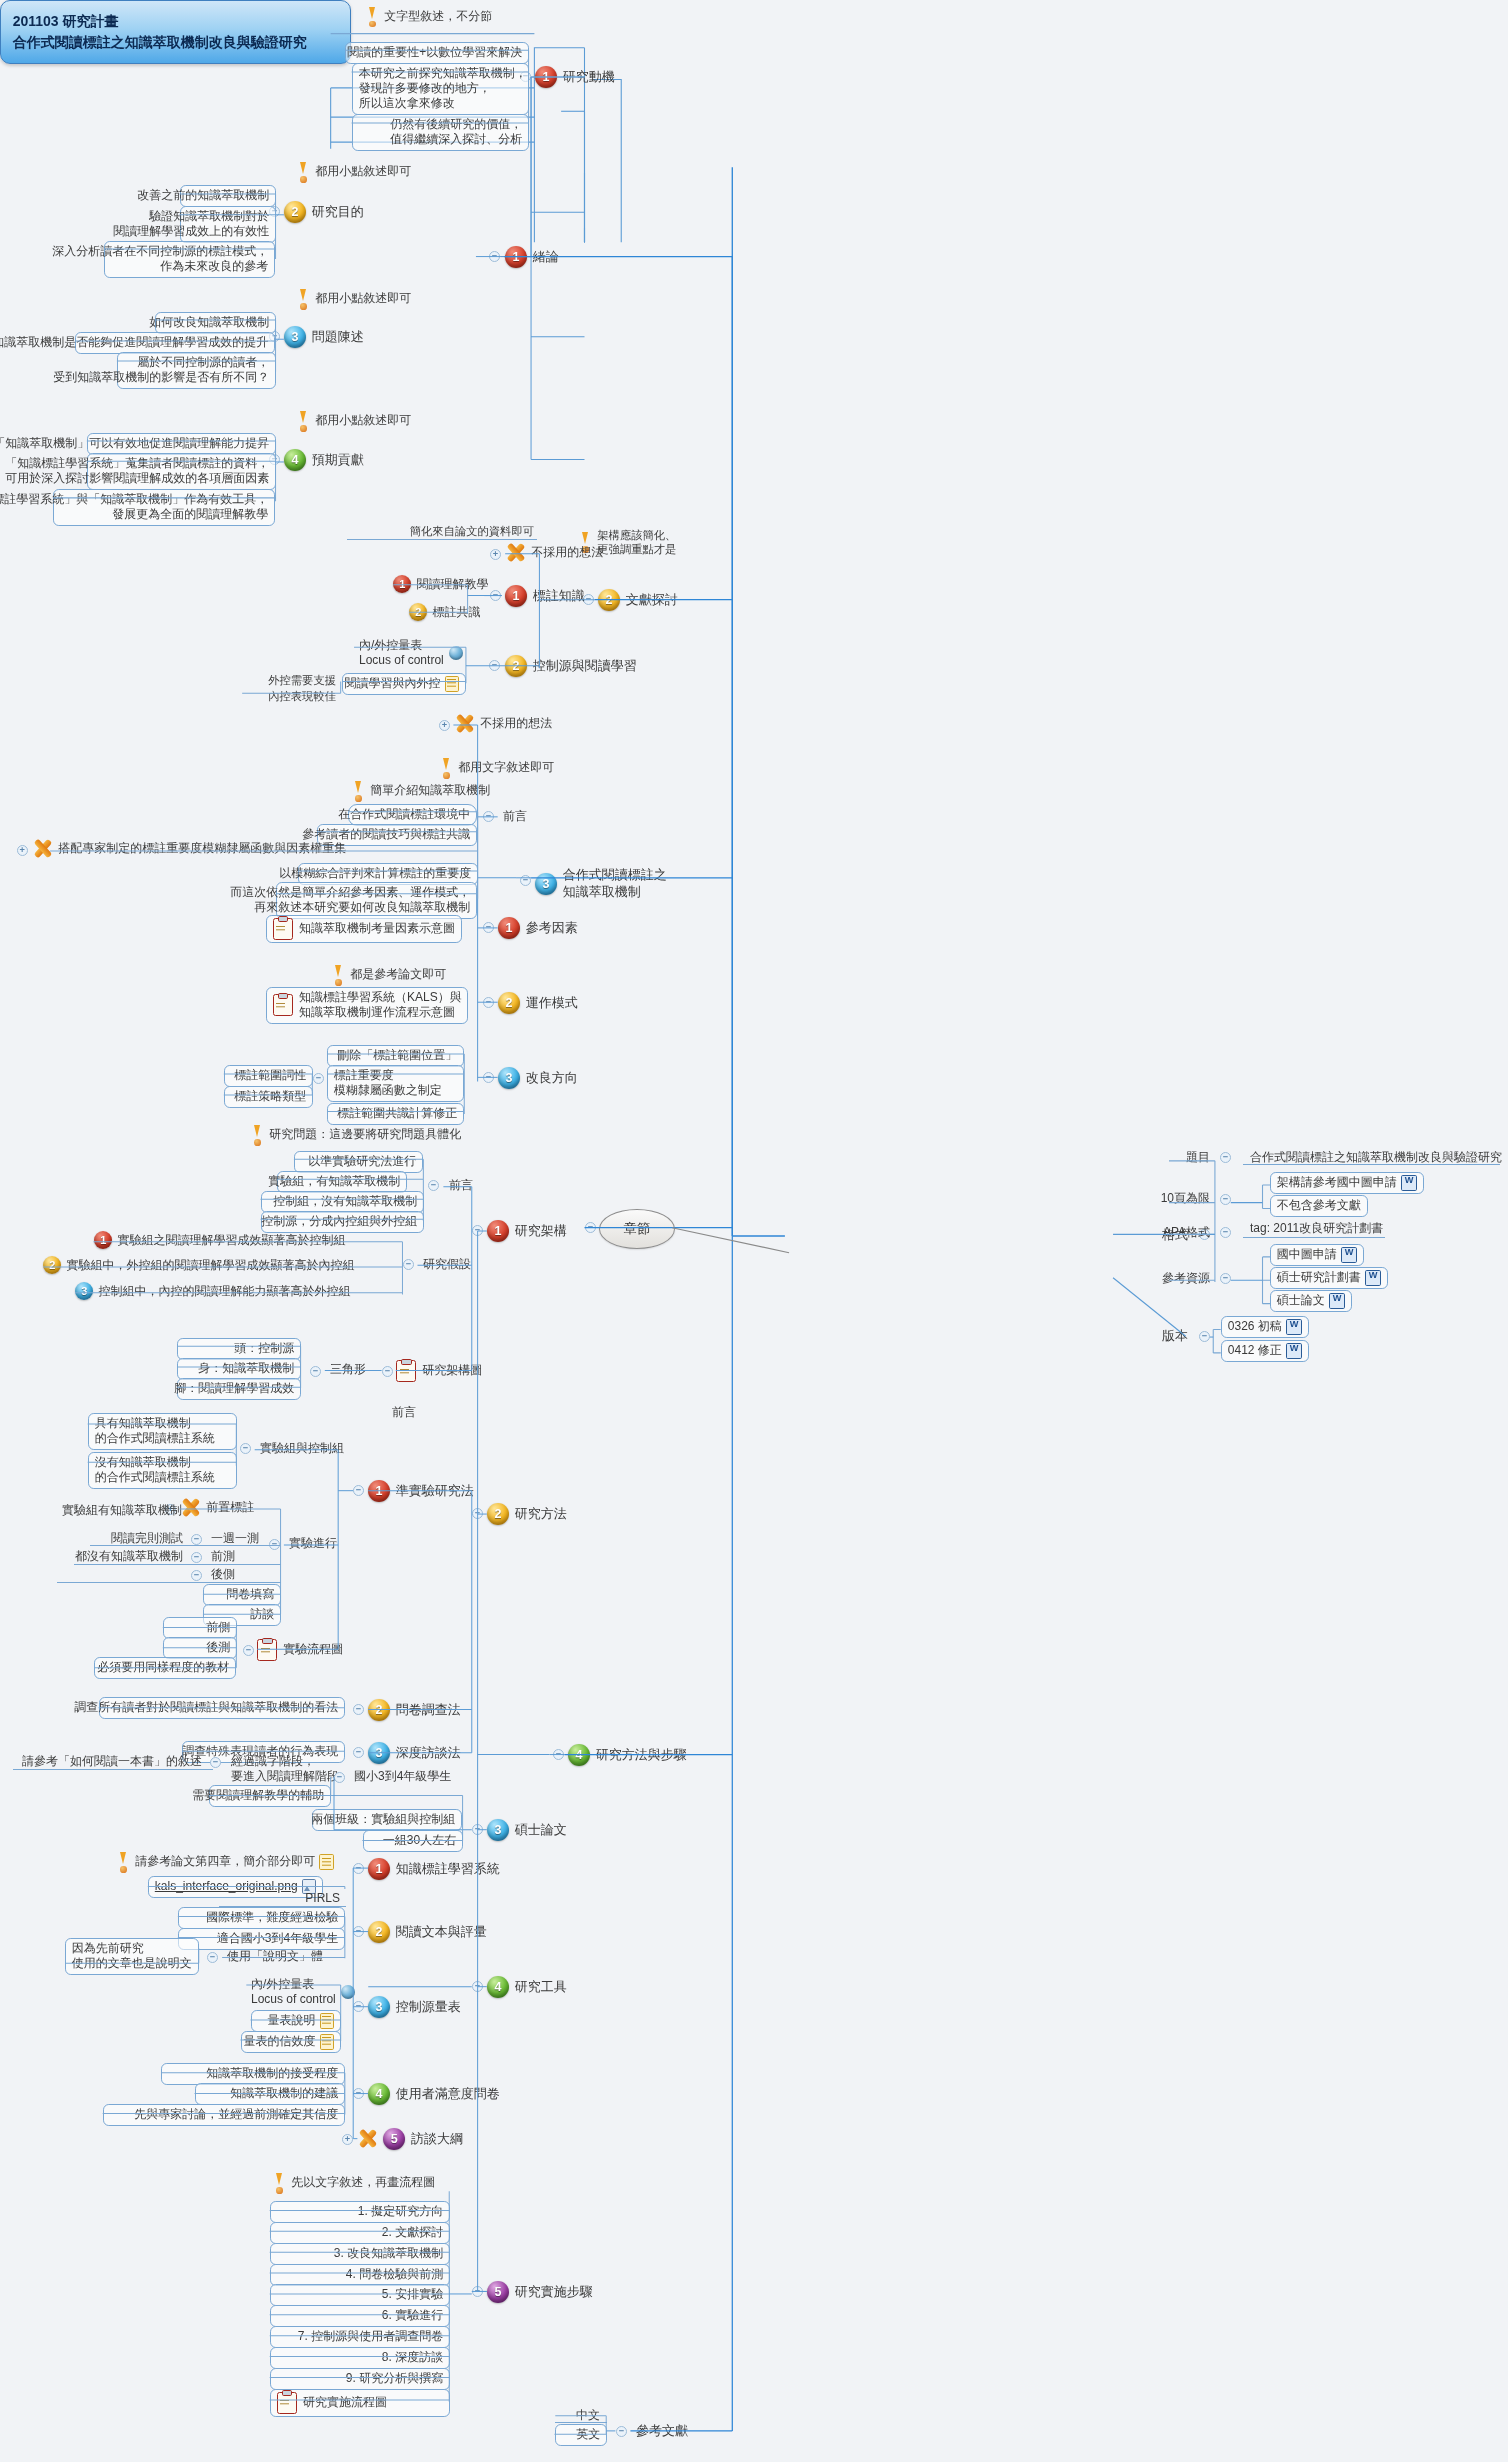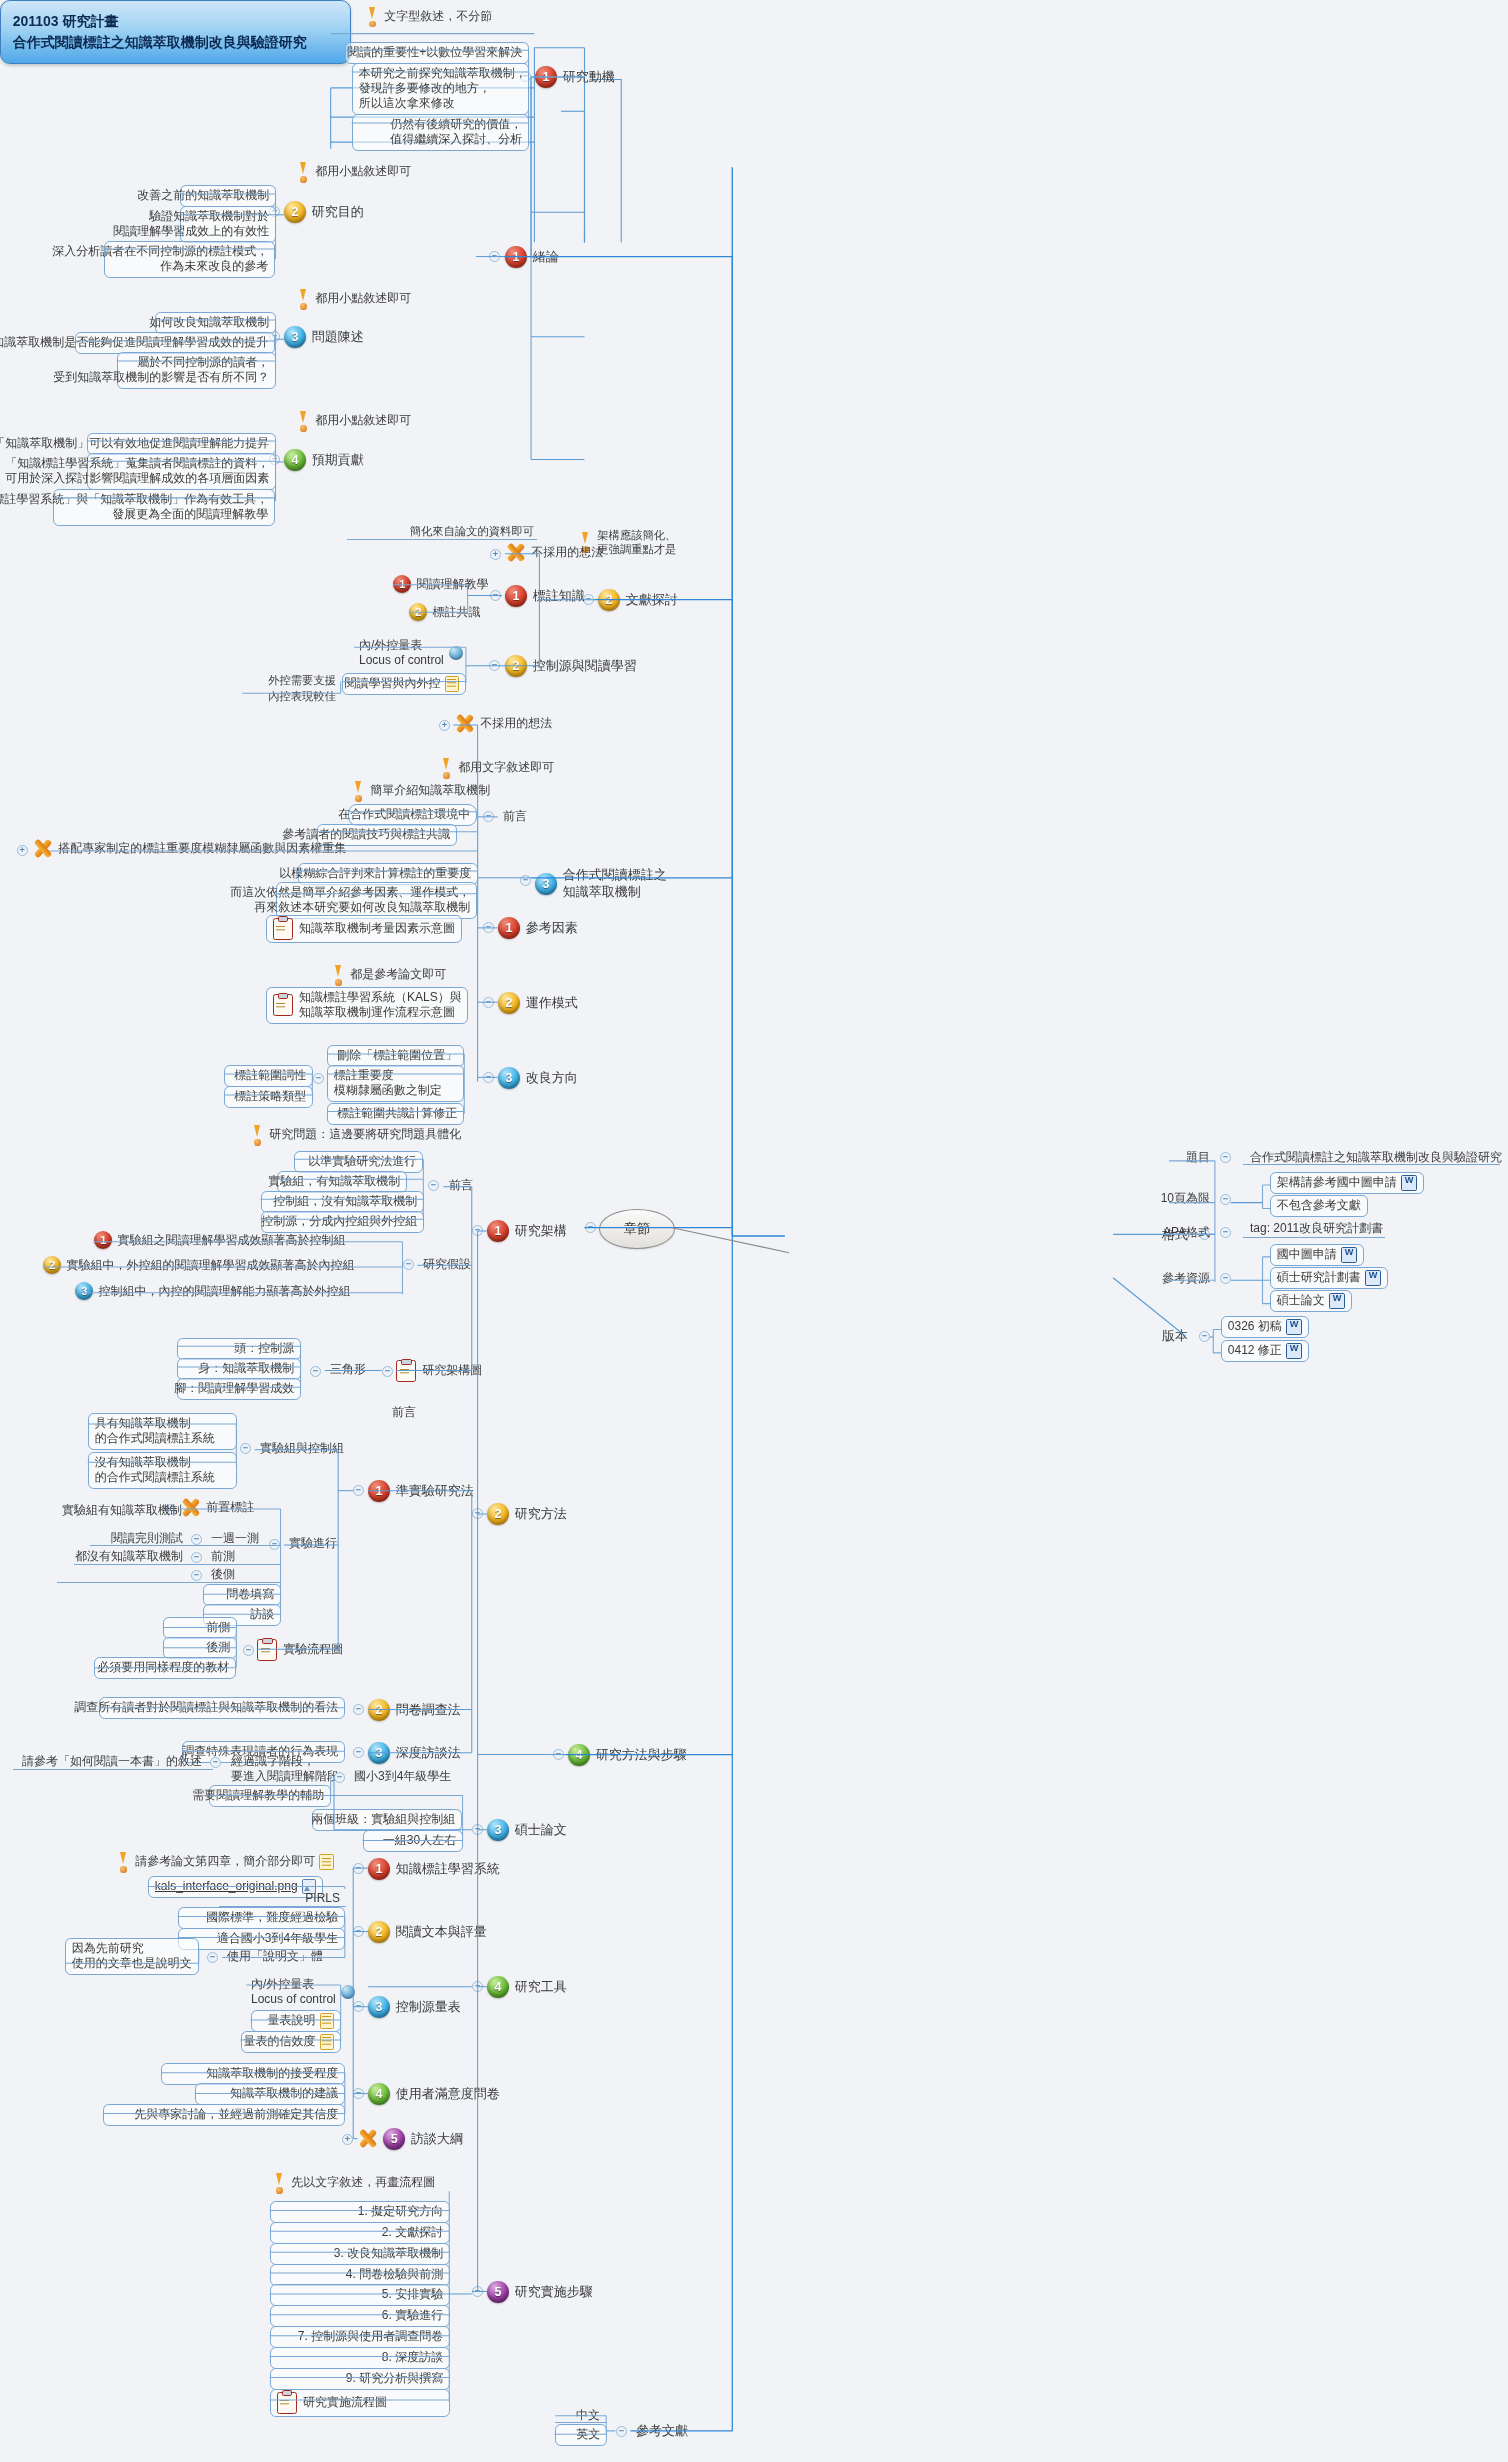--- a/index.html
+++ b/index.html
@@ -405,21 +405,21 @@
 
   <div class="node fs14 left" style="left:440px;top:758px;">
     <span class="ico ico-excl"></span>
     <span>都用文字敘述即可</span>
   </div>
   <div class="node fs14 left" style="left:352px;top:781px;">
     <span class="ico ico-excl"></span>
     <span>簡單介紹知識萃取機制</span>
   </div>
   <div class="node boxed fs14 right" style="left:348px;top:804px;width:129px;border-radius:9px;"><span>在合作式閱讀標註環境中</span></div>
-  <div class="node boxed fs14 right" style="left:317px;top:824px;width:140px;"><span>參考讀者的閱讀技巧與標註共識</span></div>
+  <div class="node boxed fs14 right" style="left:317px;top:824px;width:160px;"><span>參考讀者的閱讀技巧與標註共識</span></div>
   <div class="node fs14 left" style="left:32px;top:839px;">
     <span class="ico ico-x"></span>
     <span>搭配專家制定的標註重要度模糊隸屬函數與因素權重集</span>
   </div>
   <div class="knob" style="left:16.7px;top:845px;">+</div>
   <div class="node boxed fs14 right" style="left:298px;top:863px;width:180px;"><span>以模糊綜合評判來計算標註的重要度</span></div>
   <div class="node boxed fs14 right" style="left:276px;top:882px;width:201px;"><span>而這次依然是簡單介紹參考因素、運作模式，
 再來敘述本研究要如何改良知識萃取機制</span></div>
 
   <div class="node fs15 left" style="left:498px;top:917px;">

